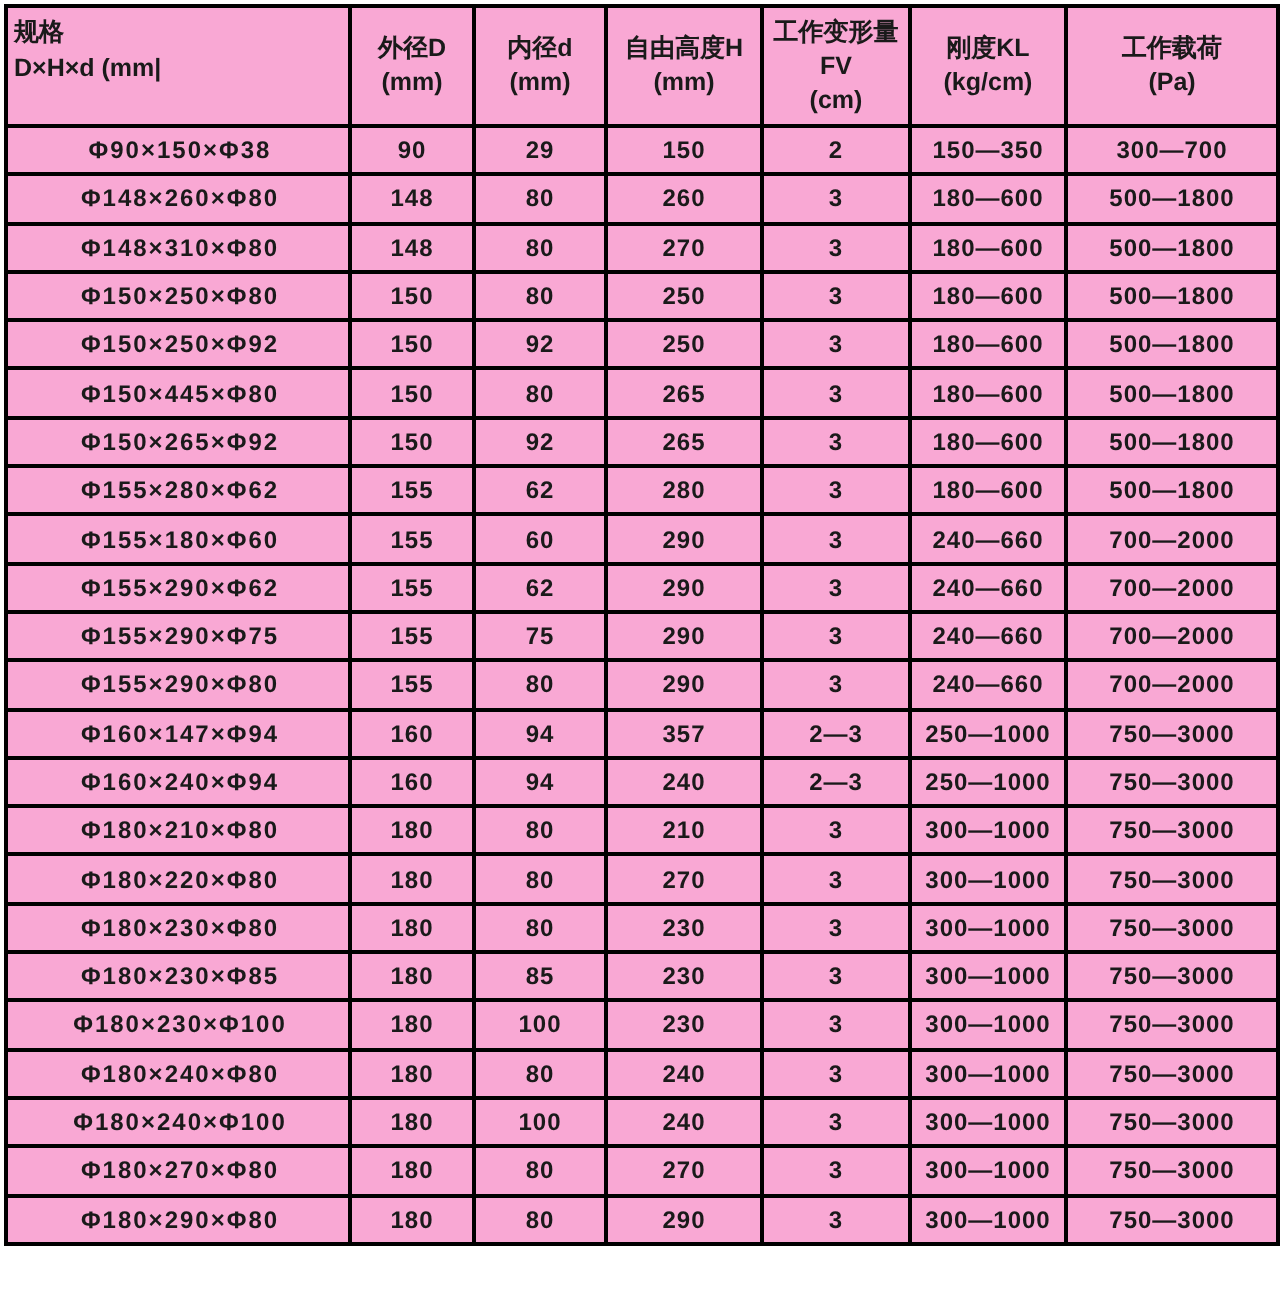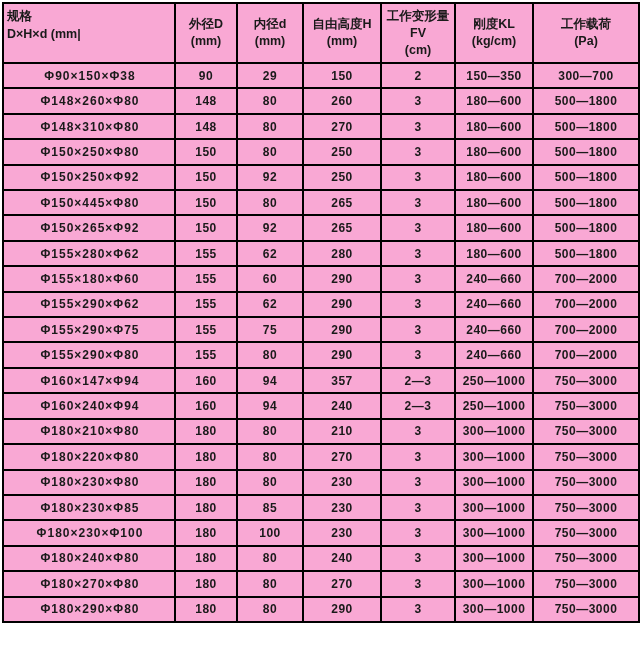--- a/index.html
+++ b/index.html
@@ -292,20 +292,29 @@
         <tr>
           <td class="spec">Φ180×240×Φ80</td>
           <td>180</td>
           <td>80</td>
           <td>240</td>
           <td>3</td>
           <td>300—1000</td>
           <td>750—3000</td>
         </tr>
         <tr>
+          <td class="spec">Φ180×240×Φ100</td>
+          <td>180</td>
+          <td>100</td>
+          <td>240</td>
+          <td>3</td>
+          <td>300—1000</td>
+          <td>750—3000</td>
+        </tr>
+        <tr>
           <td class="spec">Φ180×270×Φ80</td>
           <td>180</td>
           <td>80</td>
           <td>270</td>
           <td>3</td>
           <td>300—1000</td>
           <td>750—3000</td>
         </tr>
         <tr>
           <td class="spec">Φ180×290×Φ80</td>

